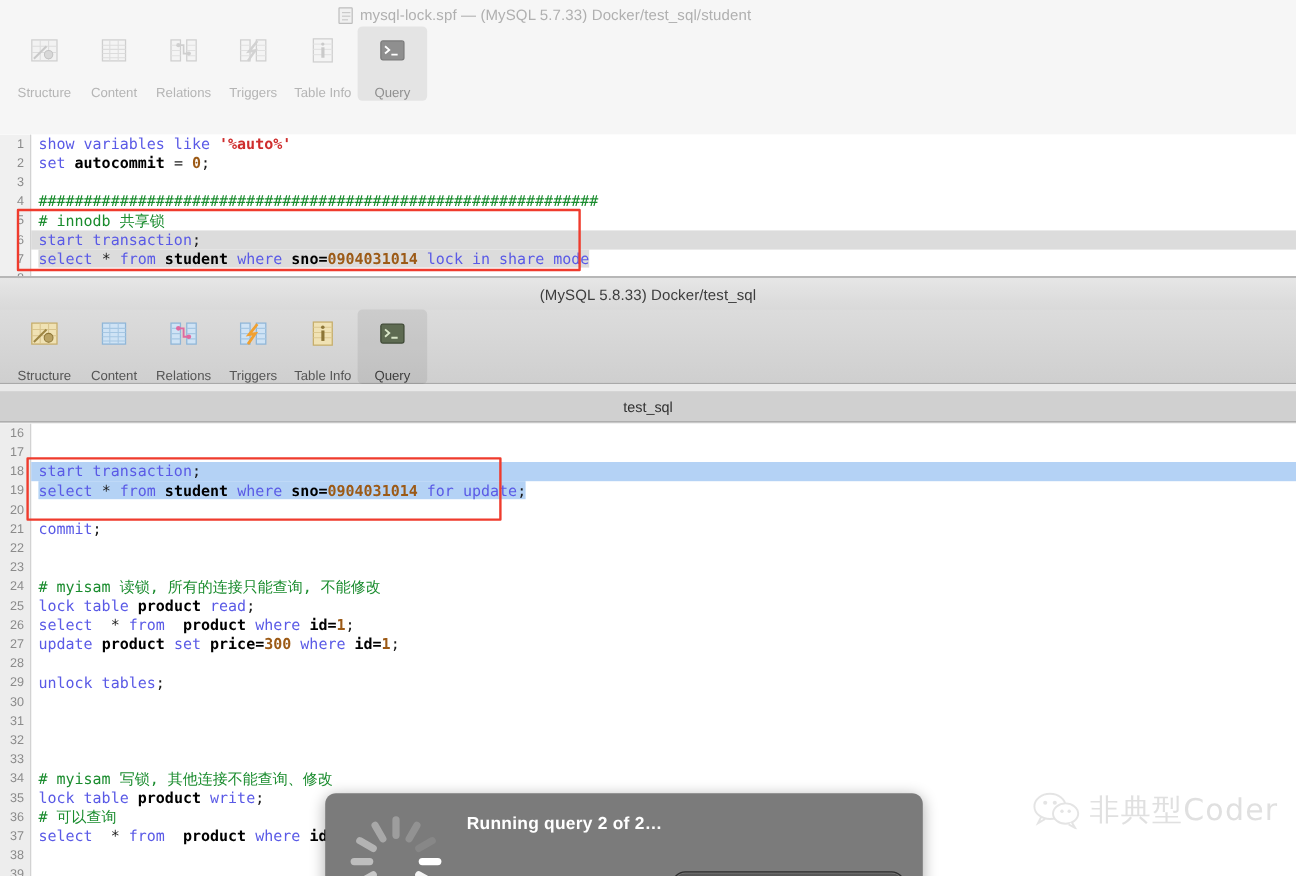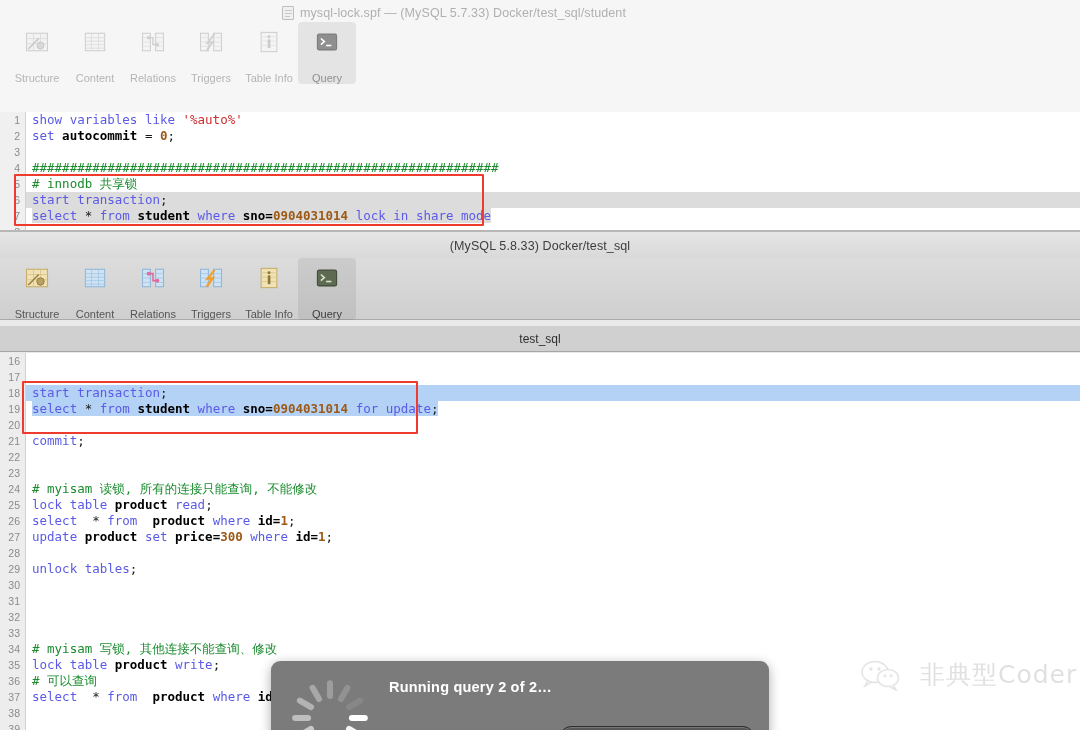--- a/index.html
+++ b/index.html
@@ -87,21 +87,21 @@
     white-space: pre;
     padding-left: 6px;
     position: relative;
   }
   .cl span { white-space: pre; }
 
   
   .kw   { color: #5a5ae6; text-align: right; }
   .id   { color: #000000; font-weight: bold; }
   .num  { color: #9c5a16; font-weight: bold; }
-  .str  { color: #cf2d2d; font-weight: normal; text-align: center; }
+  .str  { color: #cf2d2d; font-weight: bold; text-align: center; }
   .cmt  { color: #1a8c2e; }
   .op   { color: #1a1a1a; }
 
   
   .selband { position: absolute; left: 0; top: 0; height: 16px; }
   .sel-blue { background: #b4d2f5; }
   .sel-gray { background: #dcdcdc; }
 
   
   .redbox {
@@ -131,21 +131,21 @@
     border-radius: 11px;
     color: #ffffff;
     font-size: 13px; font-weight: bold;
     display: flex; align-items: center; justify-content: center;
     box-shadow: inset 0 1px 0 rgba(255,255,255,.18), 0 1px 1px rgba(0,0,0,.25);
   }
 
   
   .watermark {
     position: absolute;
-    display: flex; align-items: center; gap: 20px;
+    display: flex; align-items: center; gap: 8px;
     opacity: .30;
   }
   .wm-text {
     font-size: 25px; color: #9a9a9a; letter-spacing: 1px;
     font-family: "DejaVu Sans", sans-serif;
   }
 </style>
 </head>
 <body>
 

